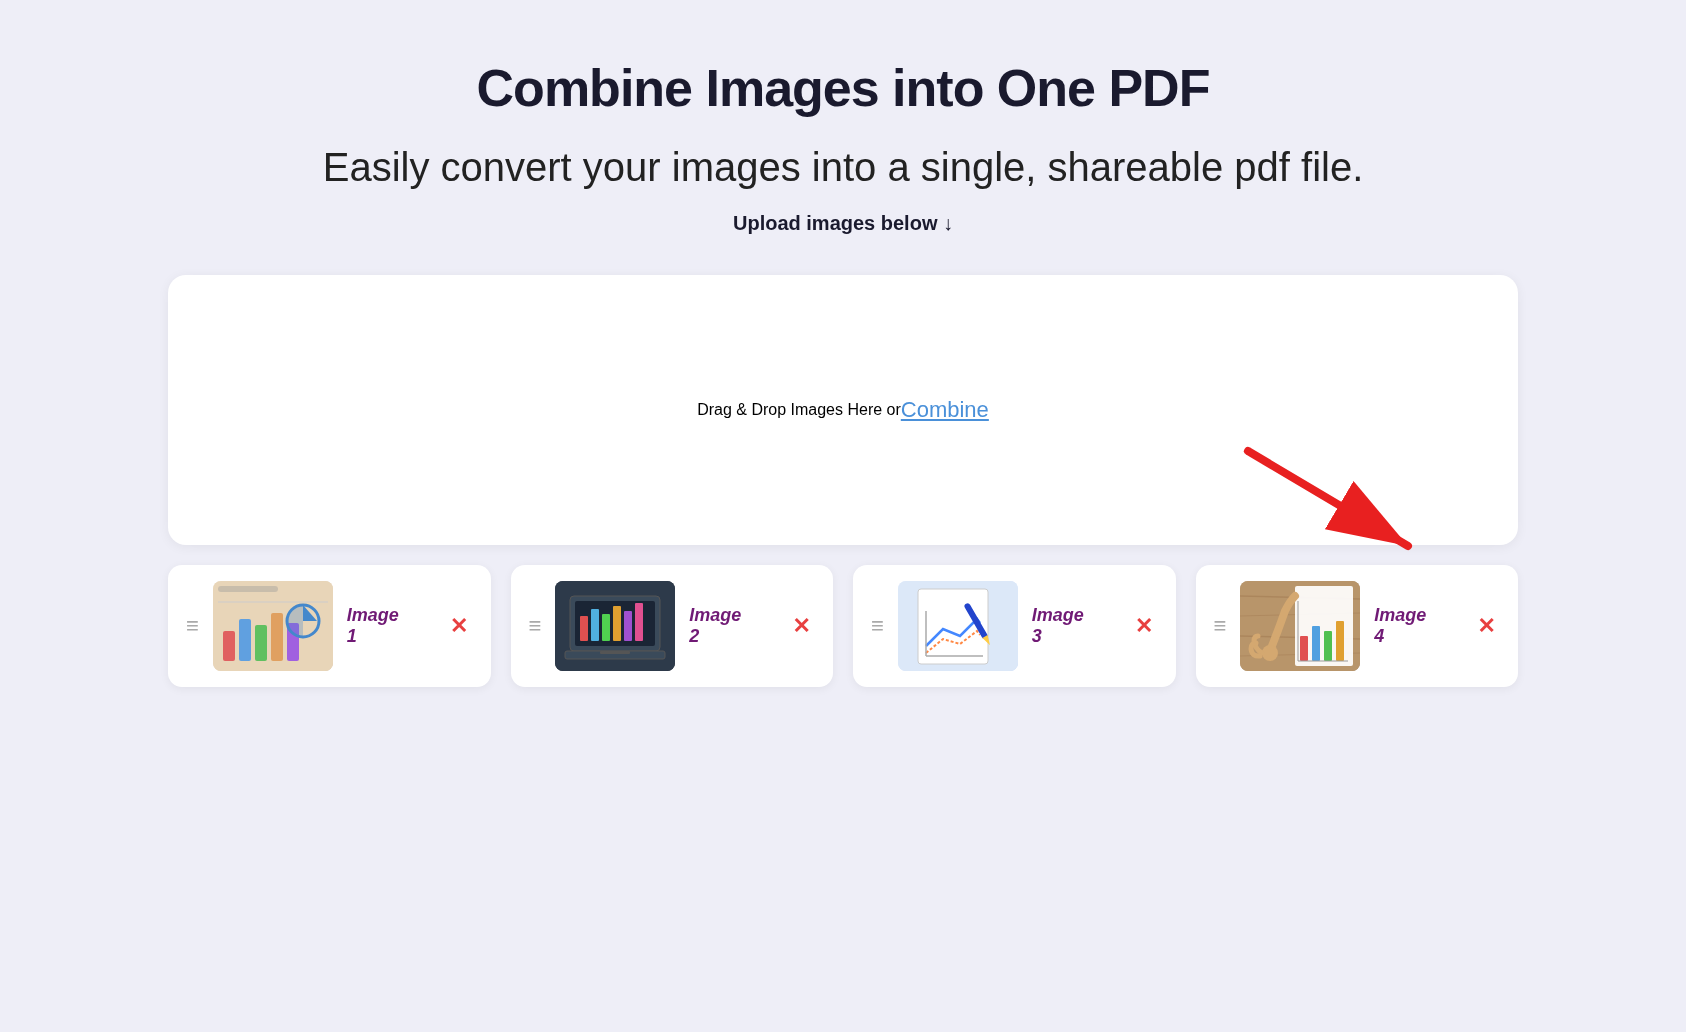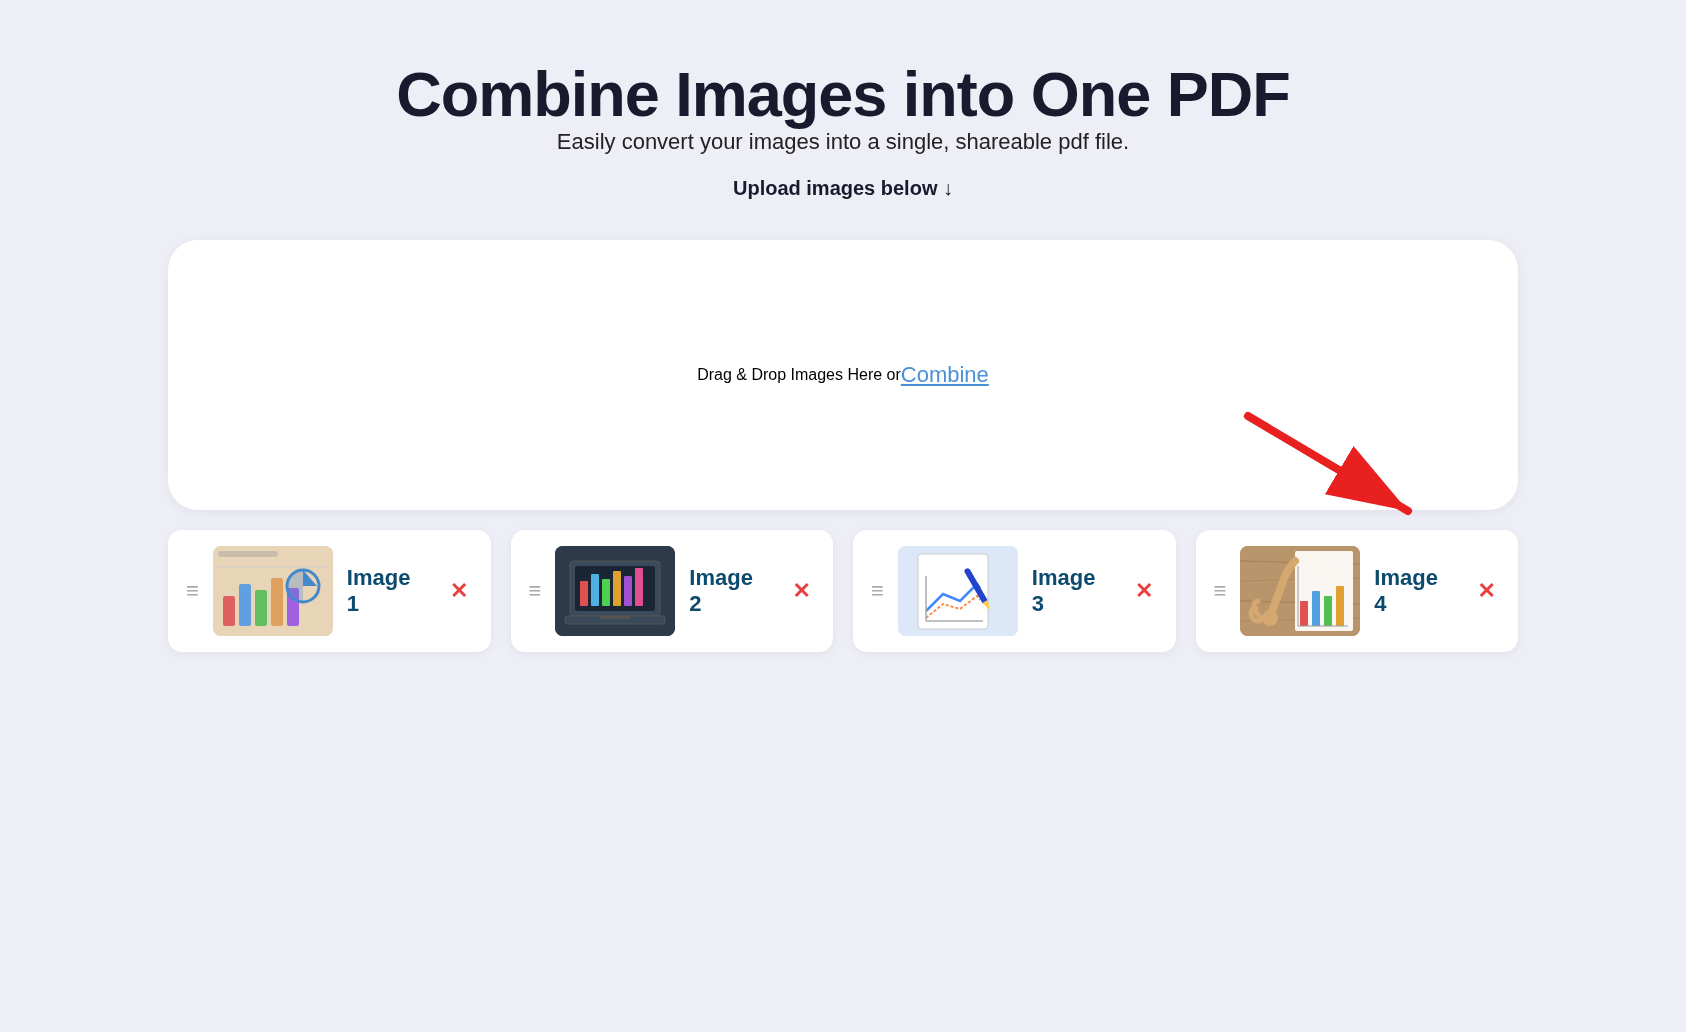--- a/index.html
+++ b/index.html
@@ -20,43 +20,44 @@
     }
 
     .header-section {
       text-align: center;
       margin-bottom: 40px;
       max-width: 1200px;
       width: 100%;
     }
 
     .main-title {
-      font-size: 63px;
+      font-size: 52px;
       font-weight: 800;
       color: #1a1a2e;
       line-height: 1.1;
+      margin-bottom: 28px;
       letter-spacing: -1px;
     }
 
     .subtitle {
-      font-size: 22px;
+      font-size: 40px;
       color: #222;
       font-weight: 400;
       margin-bottom: 22px;
     }
 
     .upload-hint {
       font-size: 20px;
       font-weight: 600;
       color: #1a1a2e;
     }
 
     .dropzone-container {
       background: #fff;
-      border-radius: 30px;
+      border-radius: 18px;
       width: 100%;
       max-width: 1350px;
       height: 270px;
       display: flex;
       align-items: center;
       justify-content: center;
       box-shadow: 0 2px 12px rgba(0,0,0,0.06);
       margin-bottom: 0;
       position: relative;
     }
@@ -125,24 +126,25 @@
       background: linear-gradient(135deg, #2d3748 0%, #1a202c 100%);
     }
     .thumb-3 {
       background: linear-gradient(135deg, #e8f0fe 0%, #c5d8f8 100%);
     }
     .thumb-4 {
       background: linear-gradient(135deg, #c4a882 0%, #a08060 100%);
     }
 
     .image-label {
-      font-size: 22px;
+      font-size: 18px;
       font-weight: 600;
-      color: #0c4a6e;
+      color: #701a75;
       flex: 1;
+      font-style: italic;
     }
 
     .remove-btn {
       color: #e84040;
       font-size: 22px;
       cursor: pointer;
       font-weight: 700;
       line-height: 1;
       border: none;
       background: none;

